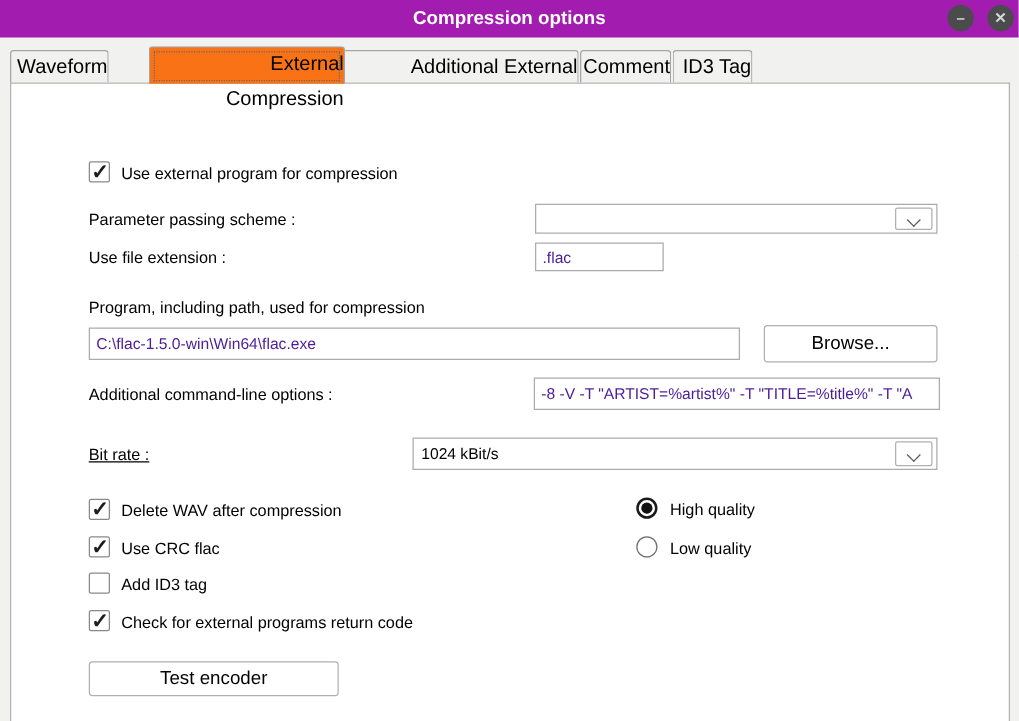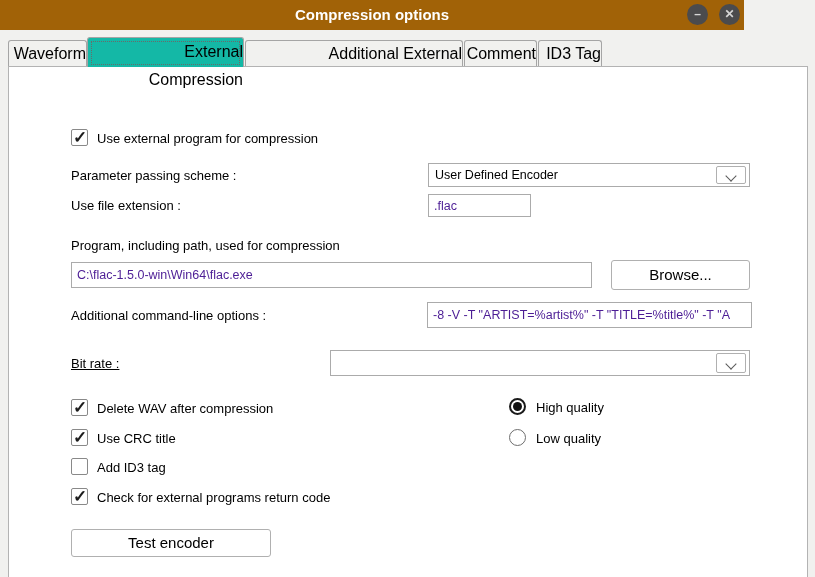--- a/index.html
+++ b/index.html
@@ -7,22 +7,22 @@
   body {
     position: relative;
     background: #f1f1ef;
     font-family: "Liberation Sans", sans-serif;
     font-size: 13px;
     color: #000;
   }
 
   
   .titlebar {
-    position: absolute; left: 0; top: 0; width: 744px; height: 30px;
-    background: #a16207;
+    position: absolute; left: 0; top: 0; width: 815px; height: 30px;
+    background: #a21caf;
   }
   .titlebar .title {
     position: absolute; left: 0; right: 0; top: 0; height: 30px;
     line-height: 30px; text-align: center;
     color: #ffffff; font-weight: bold; font-size: 15px;
   }
   .win-btn {
     position: absolute; top: 4px; width: 21px; height: 21px;
     border-radius: 50%; background: #4b4b4d; color: #d6d6d6;
     text-align: center; line-height: 20px; font-size: 12px; font-weight: bold;
@@ -35,23 +35,24 @@
   .tab {
     position: absolute; top: 40px; height: 27px;
     background: #f1f1ef;
     border: 1px solid #a5a5a5; border-bottom: none;
     border-radius: 3px 3px 0 0;
     text-align: right; line-height: 25px; font-size: 16px;
     z-index: 2;
   }
   .tab.active {
     top: 37px; height: 30px;
-    background: #14b8a6;
+    background: #f97316;
     z-index: 4;
     line-height: 28px;
+    margin-left: 32px;
   }
   .tab.active::after {
     content: ""; position: absolute; left: 3px; right: 3px; top: 3px; bottom: 2px;
     border: 1px dotted #6a6a6a;
     pointer-events: none;
   }
 
   
   .panel {
     position: absolute; left: 8px; top: 66px; width: 800px; height: 511px;
@@ -128,48 +129,48 @@
 <div class="tab" style="left:464px; width:73px;">Comment</div>
 <div class="tab" style="left:538px; width:64px;">ID3 Tag</div>
 
 <div class="panel"></div>
 
 <div class="checkbox checked" style="left:71px; top:129px;"></div>
 <div class="lbl" style="left:97px; top:131px;">Use external program for compression</div>
 
 <div class="lbl" style="left:71px; top:168px;">Parameter passing scheme :</div>
 <div class="combo" style="left:428px; top:163px; width:322px; height:24px;">
-  <div class="combo-value">User Defined Encoder</div>
   <div class="combo-btn">
       <span class="chev"></span>
     </div>
 </div>
 
 <div class="lbl" style="left:71px; top:198px;">Use file extension :</div>
 <input class="textinput" style="left: 428px; top: 194px; width: 103px; height: 23px;" value=".flac">
 
 <div class="lbl" style="left:71px; top:238px;">Program, including path, used for compression</div>
 <input class="textinput" style="left: 71px; top: 262px; width: 521px; height: 26px;" value="C:\flac-1.5.0-win\Win64\flac.exe">
 <div class="btn" style="left:611px; top:260px; width:139px; height:30px; line-height:28px;">Browse...</div>
 
 <div class="lbl" style="left:71px; top:308px;">Additional command-line options :</div>
 <input class="textinput" style="left: 427px; top: 302px; width: 325px; height: 26px;" value="-8 -V -T &quot;ARTIST=%artist%&quot; -T &quot;TITLE=%title%&quot; -T &quot;A">
 
 <div class="lbl" style="left:71px; top:356px;text-decoration:underline;">Bit rate :</div>
 <div class="combo" style="left:330px; top:350px; width:420px; height:26px;">
+  <div class="combo-value" style="line-height:24px;">1024 kBit/s</div>
   <div class="combo-btn">
       <span class="chev" style="top:6px;"></span>
     </div>
 </div>
 
 <div class="checkbox checked" style="left:71px; top:399px;"></div>
 <div class="lbl" style="left:97px; top:401px;">Delete WAV after compression</div>
 
 <div class="checkbox checked" style="left:71px; top:429px;"></div>
-<div class="lbl" style="left:97px; top:431px;">Use CRC title</div>
+<div class="lbl" style="left:97px; top:431px;">Use CRC flac</div>
 
 <div class="checkbox" style="left:71px; top:458px;"></div>
 <div class="lbl" style="left:97px; top:460px;">Add ID3 tag</div>
 
 <div class="checkbox checked" style="left:71px; top:488px;"></div>
 <div class="lbl" style="left:97px; top:490px;">Check for external programs return code</div>
 
 <div class="radio checked" style="left:509px; top:398px;"></div>
 <div class="lbl" style="left:536px; top:400px;">High quality</div>
 

